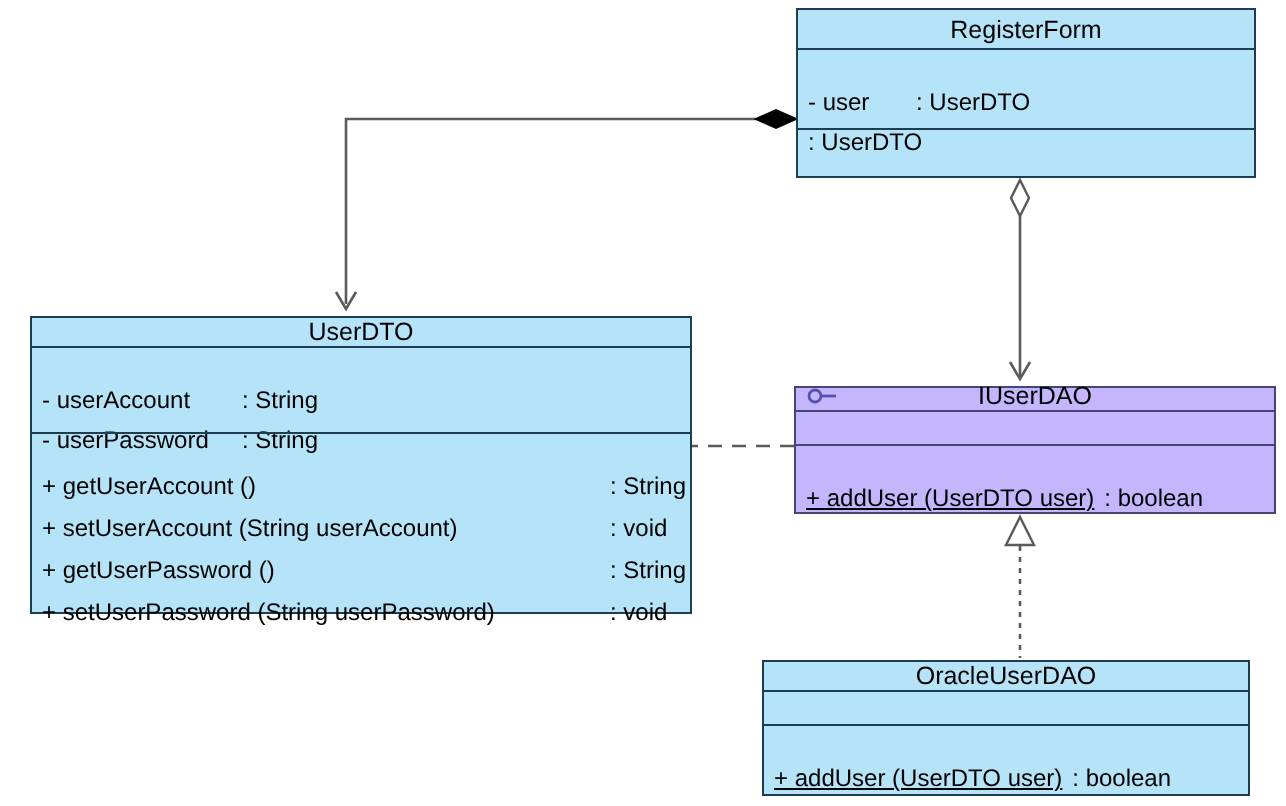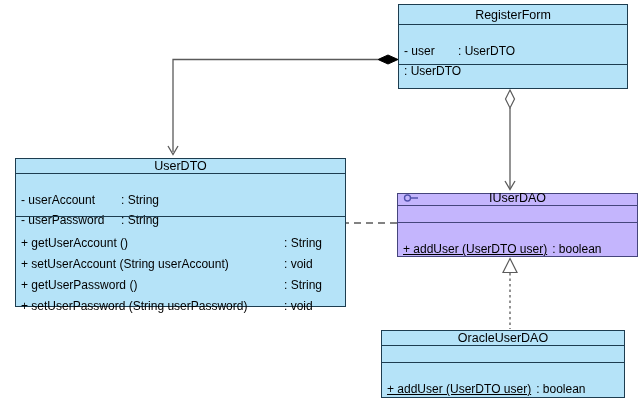--- a/index.html
+++ b/index.html
@@ -20,21 +20,21 @@
     display:flex;align-items:center;justify-content:center;
     font-size:12.5px;position:relative;
   }
   .iface-icon{position:absolute;left:5px;top:50%;transform:translateY(-50%);line-height:0;}
   .rows{display:flex;flex-direction:column;justify-content:flex-start;padding-top:16px;}
   .row{display:flex;font-size:12px;line-height:20px;padding-left:5px;white-space:nowrap;}
   .methods-fill{flex:1 1 auto;}
   
   .rf-attrs  .sig{width:54px;flex:0 0 auto;}
   .dto-attrs .sig{width:100px;flex:0 0 auto;}
-  .dto-methods .row{line-height:21px;}
+  .dto-methods .row{line-height:21px;gap:21px;}
   .dto-methods .sig{width:263px;flex:0 0 auto;}
   .dao-method .sig{margin-right:5px;text-decoration:underline;}
   .ret{flex:0 0 auto;}
 </style>
 </head>
 <body>
 
 <div class="canvas">
 
   <svg class="connectors" viewBox="0 0 643 403">

